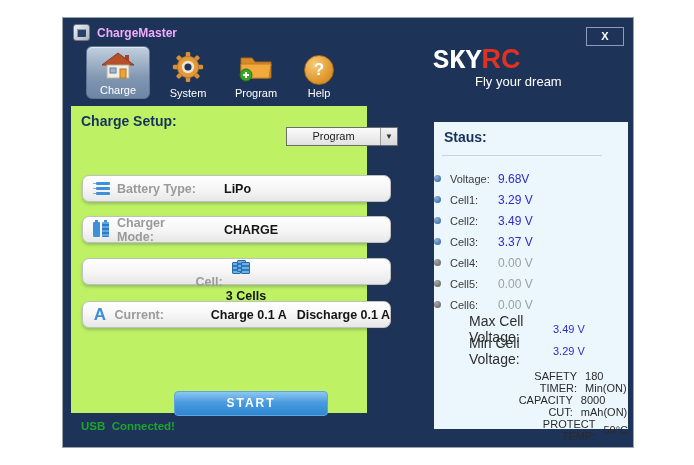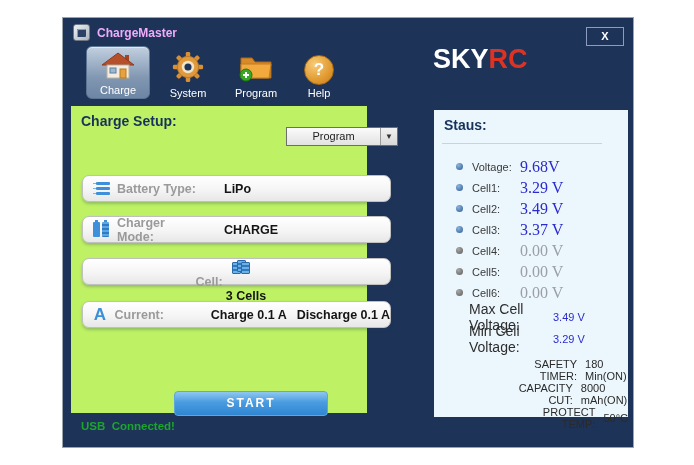--- a/index.html
+++ b/index.html
@@ -36,26 +36,26 @@
   .tool-program { left:160px; top:2px; width:66px; height:53px; }
   .tool-help    { left:231px; top:2px; width:50px; height:53px; }
   .help-circle { width:30px; height:30px; border-radius:50%;
                  background:radial-gradient(circle at 35% 30%, #f8cb79, #e09a30 60%, #c77c1d);
                  border:1px solid #a96a16; color:#fff; font-size:17px; font-weight:bold;
                  display:flex; align-items:center; justify-content:center; }
 
   
   .brand { position:absolute; left:370px; top:28px; }
   .brand-line { font-size:27px; font-weight:bold; letter-spacing:0px; line-height:26px; }
-  .brand-sky { color:#ffffff; } .brand-rc { color:#e03222; }
+  .brand-sky { color:#ffffff;font-family:Liberation Mono, monospace; } .brand-rc { color:#e03222; }
   .brand-tagline { color:#ffffff; font-size:13px; margin-left:42px; margin-top:0px; }
 
   
   .panel-left  { position:absolute; left:8px;  top:88px; width:296px; height:307px; background:#bef264; }
-  .panel-right { position:absolute; left:371px; top:92px; width:194px; height:307px; background:#ecf7fd; }
+  .panel-right { position:absolute; left:371px; top:104px; width:194px; height:307px; background:#ecf7fd; }
 
   .setup-heading { position:absolute; left:10px; top:7px; color:#16325c; font-size:14px; font-weight:bold; }
 
   .combo { position:absolute; left:215px; top:21px; width:112px; height:19px;
            background:linear-gradient(#fbfbfb,#e2e2e2); border:1px solid #6e6e6e;
            display:flex; align-items:stretch; font-size:11px; color:#222; }
   .combo-text { flex:1; text-align:center; line-height:17px; }
   .combo-arrow { width:17px; border-left:1px solid #9a9a9a;
                  background:linear-gradient(#f2f2f2,#d8d8d8);
                  display:flex; align-items:center; justify-content:center;
@@ -92,26 +92,26 @@
                background:linear-gradient(#8ec7f0,#4a9ce0 45%,#2f86d2);
                border:1px solid #5fa6da; border-radius:4px;
                color:#ffffff; font-size:12px; font-weight:bold; letter-spacing:2px;
                text-align:center; line-height:23px;
                font-family:"Liberation Sans", sans-serif; cursor:default; }
 
   
   .status-heading { position:absolute; left:10px; top:7px; color:#16325c; font-size:14px; font-weight:bold; }
   .status-divider { position:absolute; left:8px; top:33px; width:160px; height:1px; background:#c6d5dd; }
   .readings { position:absolute; left:0; top:46px; width:100%; }
-  .reading { display:flex; align-items:center; height:21px; padding-left:22px; }
+  .reading { display:flex; align-items:center; height:21px; }
   .bullet { width:7px; height:7px; border-radius:50%;
             background:radial-gradient(circle at 35% 30%, #8db4dd, #2d5c96); flex:none; }
   .reading.inactive .bullet { background:radial-gradient(circle at 35% 30%, #a8a8a8, #5c5c5c); }
   .reading .lbl { margin-left:9px; width:48px; color:#3a3a3a; font-size:11px; }
-  .reading .val { color:#2b2bd0; font-size:16px;font-family:Liberation Serif, serif; }
+  .reading .val { color:#2b2bd0; font-size:12px; }
   .reading.inactive .val { color:#9aa0a6; }
 
   .summary { position:absolute; left:0; top:196px; width:100%; }
   .summary-row { display:flex; align-items:center; height:22px; padding-left:35px; }
   .summary-row .lbl { width:84px; color:#2e2e2e; font-size:14px; }
   .summary-row .val { color:#2b2bd0; font-size:11px; }
 
   .settings { position:absolute; left:0; top:248px; width:100%; }
   .setting-row { display:flex; align-items:center; height:24px; padding-left:30px; }
   .setting-row .lbl { width:97px; text-align:right; color:#2a2a2a; font-size:11px;margin-left:47px; }
@@ -183,20 +183,21 @@
       <div class="tool tool-help">
         <span class="help-circle">?</span>
         <span class="tool-label">Help</span>
       </div>
     </div>
 
     <div class="brand">
       <div class="brand-line">
         <span class="brand-sky">SKY</span><span class="brand-rc">RC</span>
       </div>
+      <div class="brand-tagline">Fly your dream</div>
     </div>
 
     <div class="panel-left">
       <div class="setup-heading">Charge Setup:</div>
 
       <div class="combo">
         <span class="combo-text">Program</span>
         <span class="combo-arrow">▼</span>
       </div>
 

